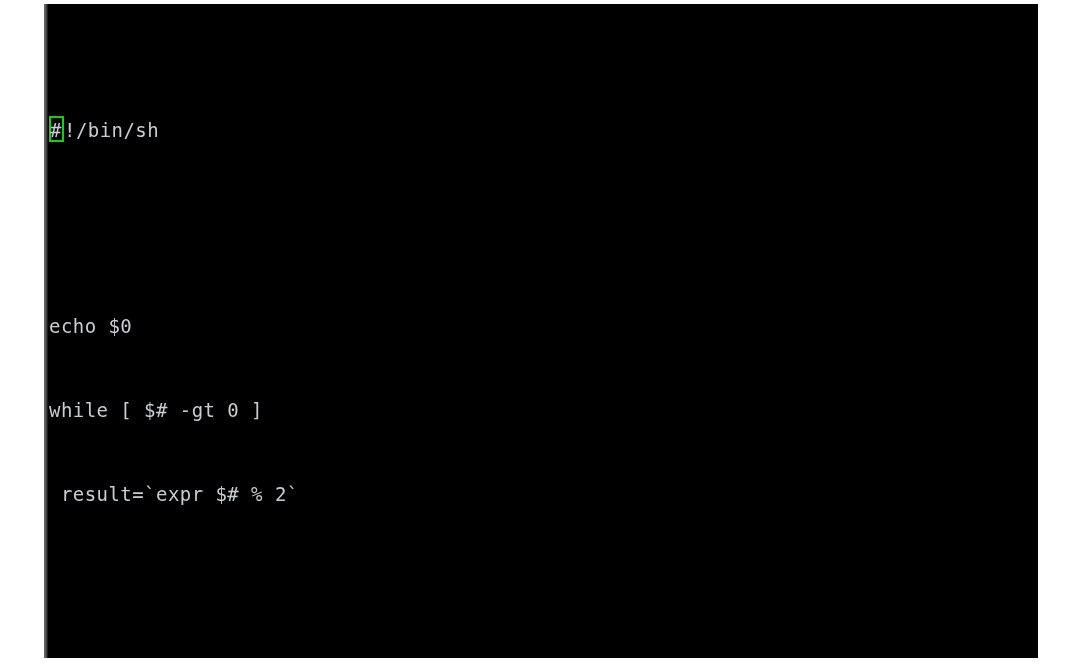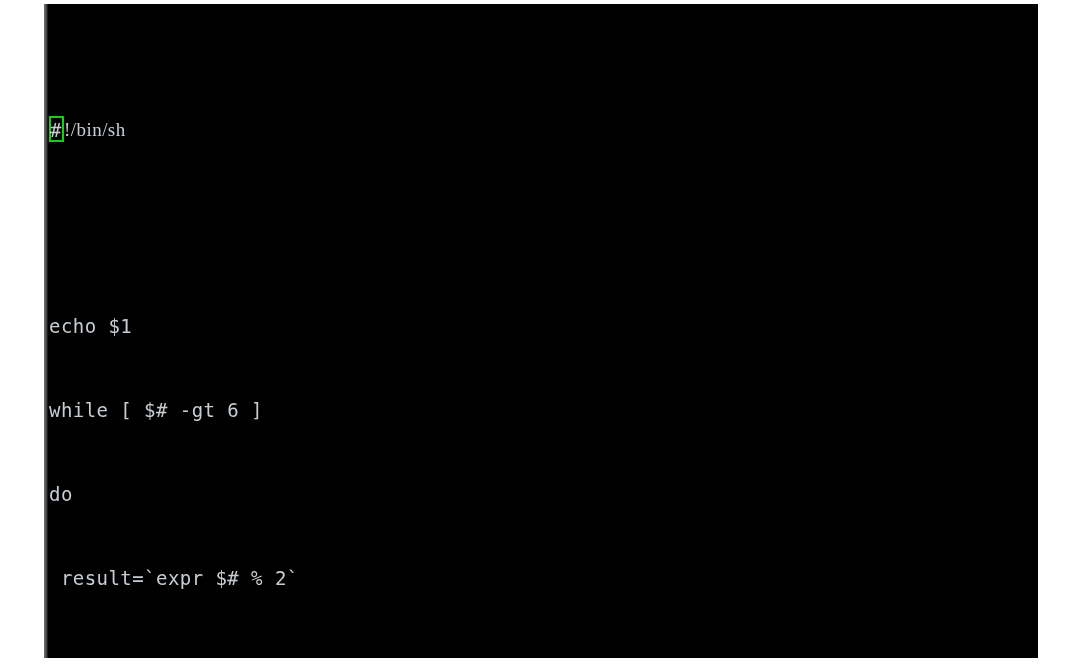--- a/index.html
+++ b/index.html
@@ -79,41 +79,39 @@
     position: absolute;
     left: -1px;
     top: 0px;
     line-height: 24px;
   }
 
   .rest-of-line {
     display: inline-block;
     vertical-align: top;
     line-height: 28px;
-    font-family: Liberation Serif, serif;
   }
 </style>
 </head>
 <body>
 
 <div id="page">
 
   <div id="terminal-window">
 
     <div id="terminal-left-edge"></div>
 
     <div id="buffer">
 
       
       <div class="line"><span class="cursor-box"><span class="cursor-char">#</span></span><span class="rest-of-line">!/bin/sh</span></div>
 
       <div class="line"></div>
-      <div class="line">echo $1</div>
-      <div class="line">while [ $# -gt 6 ]</div>
-      <div class="line">do</div>
+      <div class="line">echo $0</div>
+      <div class="line">while [ $# -gt 0 ]</div>
       <div class="line"> result=`expr $# % 2`</div>
       
       
       
       
       
       
       
       
 

